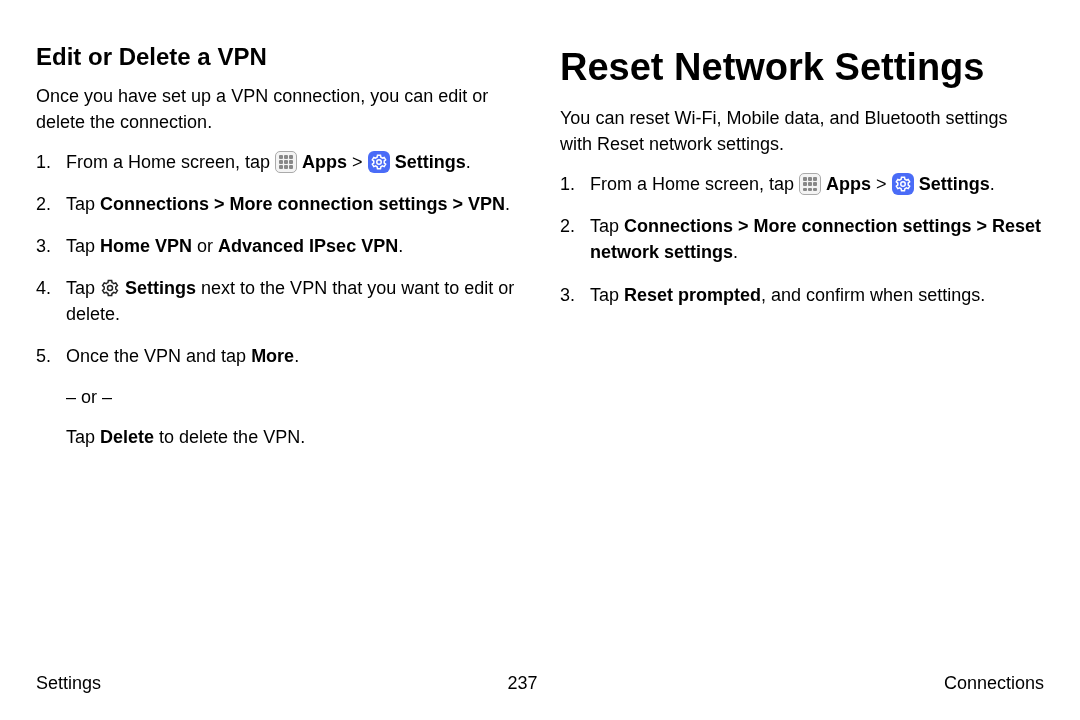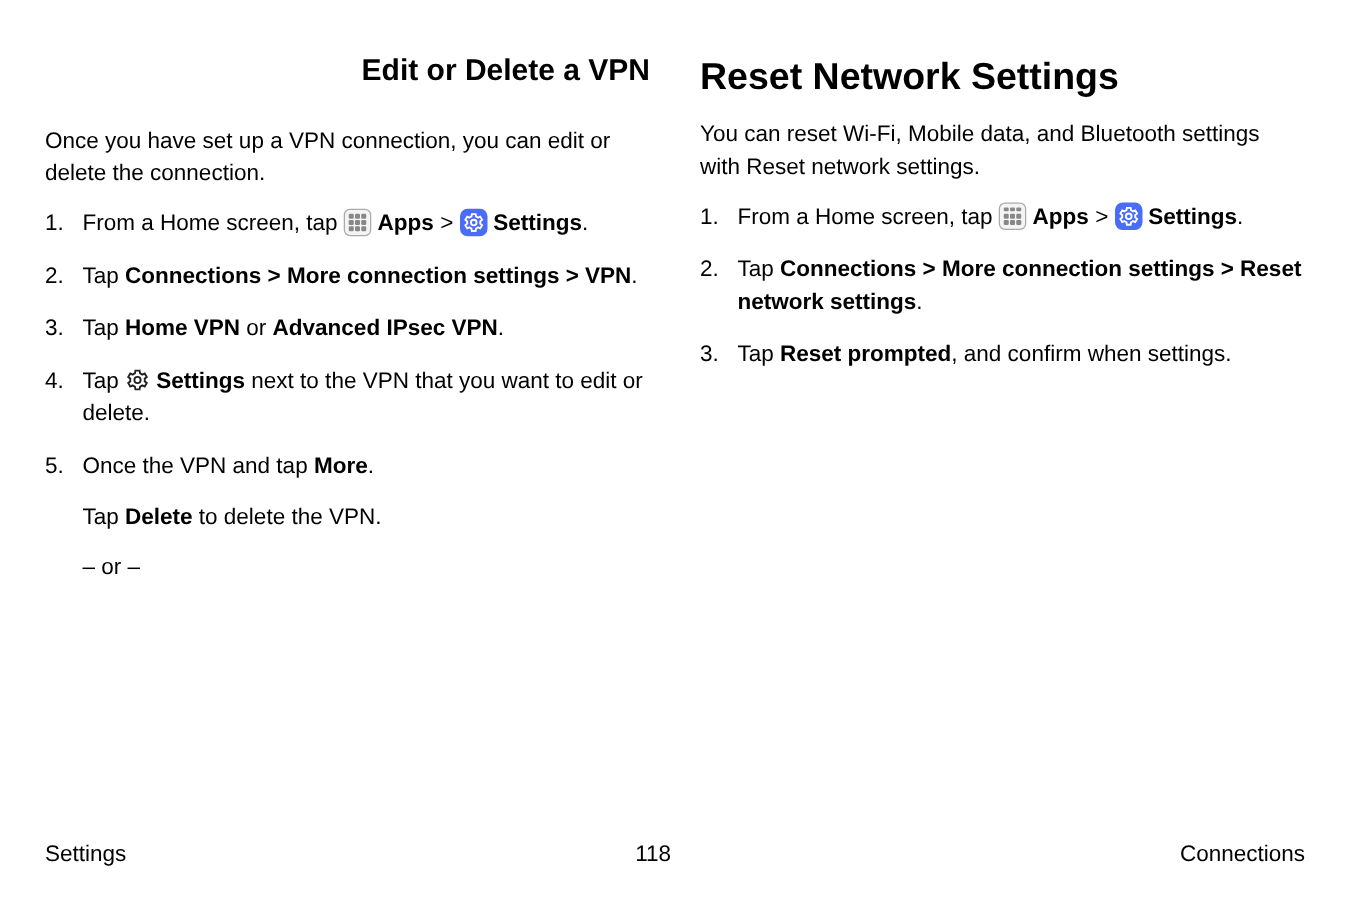--- a/index.html
+++ b/index.html
@@ -18,25 +18,24 @@
     display: flex;
     gap: 40px;
   }
   .col {
     flex: 1;
     min-width: 0;
   }
   h2.section {
     font-size: 24px;
     font-weight: 700;
-    margin-bottom: 24px;
-    text-align: right;
+    margin-bottom: 8px;
   }
   h1.section {
-    font-size: 30px;
+    font-size: 38px;
     font-weight: 700;
     margin-bottom: 10px;
   }
   p.intro {
     margin-bottom: 14px;
   }
   ol.steps {
     list-style: none;
     counter-reset: step;
     padding-left: 0;
@@ -157,24 +156,24 @@
           <svg viewBox="0 0 24 24" fill="none" stroke="#222" stroke-width="1.8">
               <circle cx="12" cy="12" r="3"></circle>
               <path d="M19 12a7 7 0 0 0-.1-1.2l2-1.6-2-3.4-2.4 1a7 7 0 0 0-2-1.2L14 3h-4l-.5 2.6a7 7 0 0 0-2 1.2l-2.4-1-2 3.4 2 1.6A7 7 0 0 0 5 12a7 7 0 0 0 .1 1.2l-2 1.6 2 3.4 2.4-1a7 7 0 0 0 2 1.2L10 21h4l.5-2.6a7 7 0 0 0 2-1.2l2.4 1 2-3.4-2-1.6A7 7 0 0 0 19 12z"></path>
             </svg>
         </span>
         <span class="b">Settings</span><span> next to the VPN that you want to edit or delete.</span>
       </li>
 
       <li>
         <span>Once the VPN and tap </span><span class="b">More</span><span>.</span>
+        <div class="sub">– or –</div>
         <div class="sub">
           <span>Tap </span><span class="b">Delete</span><span> to delete the VPN.</span>
         </div>
-        <div class="sub">– or –</div>
       </li>
     </ol>
   </div>
 
   <div class="col">
     <h1 class="section">Reset Network Settings</h1>
     <p class="intro">You can reset Wi-Fi, Mobile data, and Bluetooth settings with Reset network settings.</p>
 
     <ol class="steps">
       <li>
@@ -207,15 +206,15 @@
 
       <li>
         <span>Tap </span><span class="b">Reset prompted</span><span>, and confirm when settings.</span>
       </li>
     </ol>
   </div>
 </div>
 
 <div class="footer">
   <span>Settings</span>
-  <span>118</span>
+  <span>237</span>
   <span>Connections</span>
 </div>
 
 </body></html>

